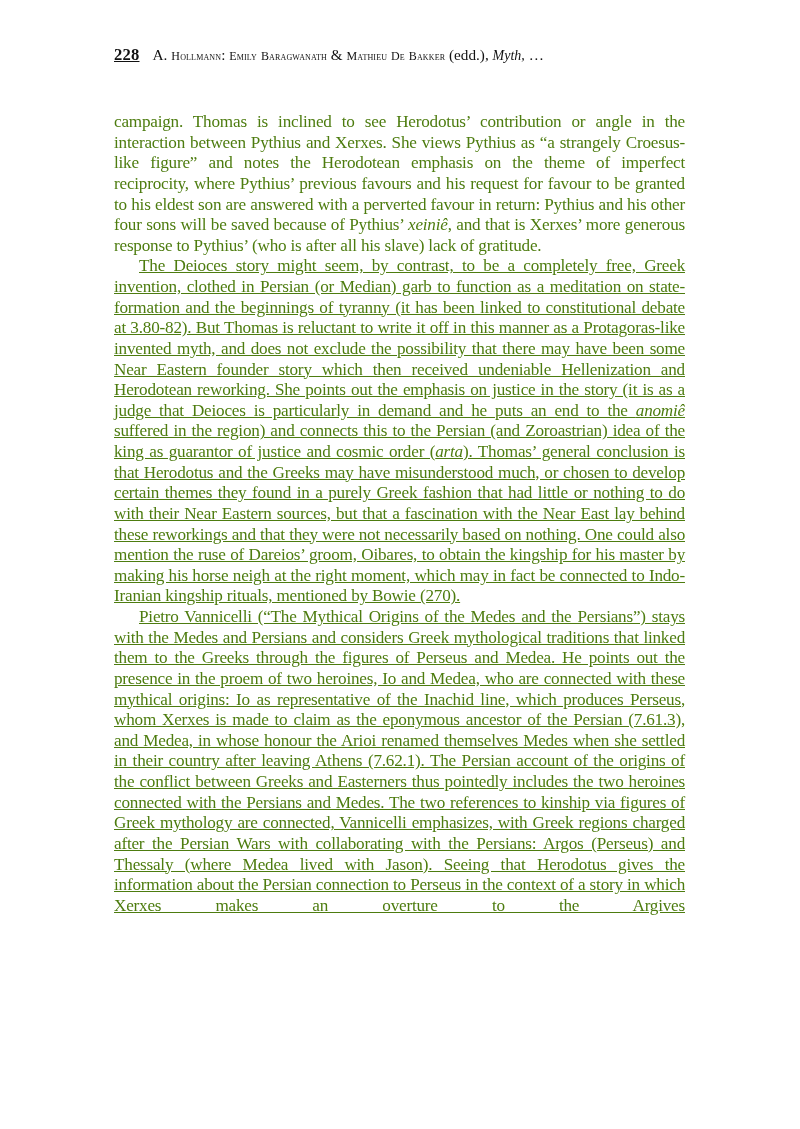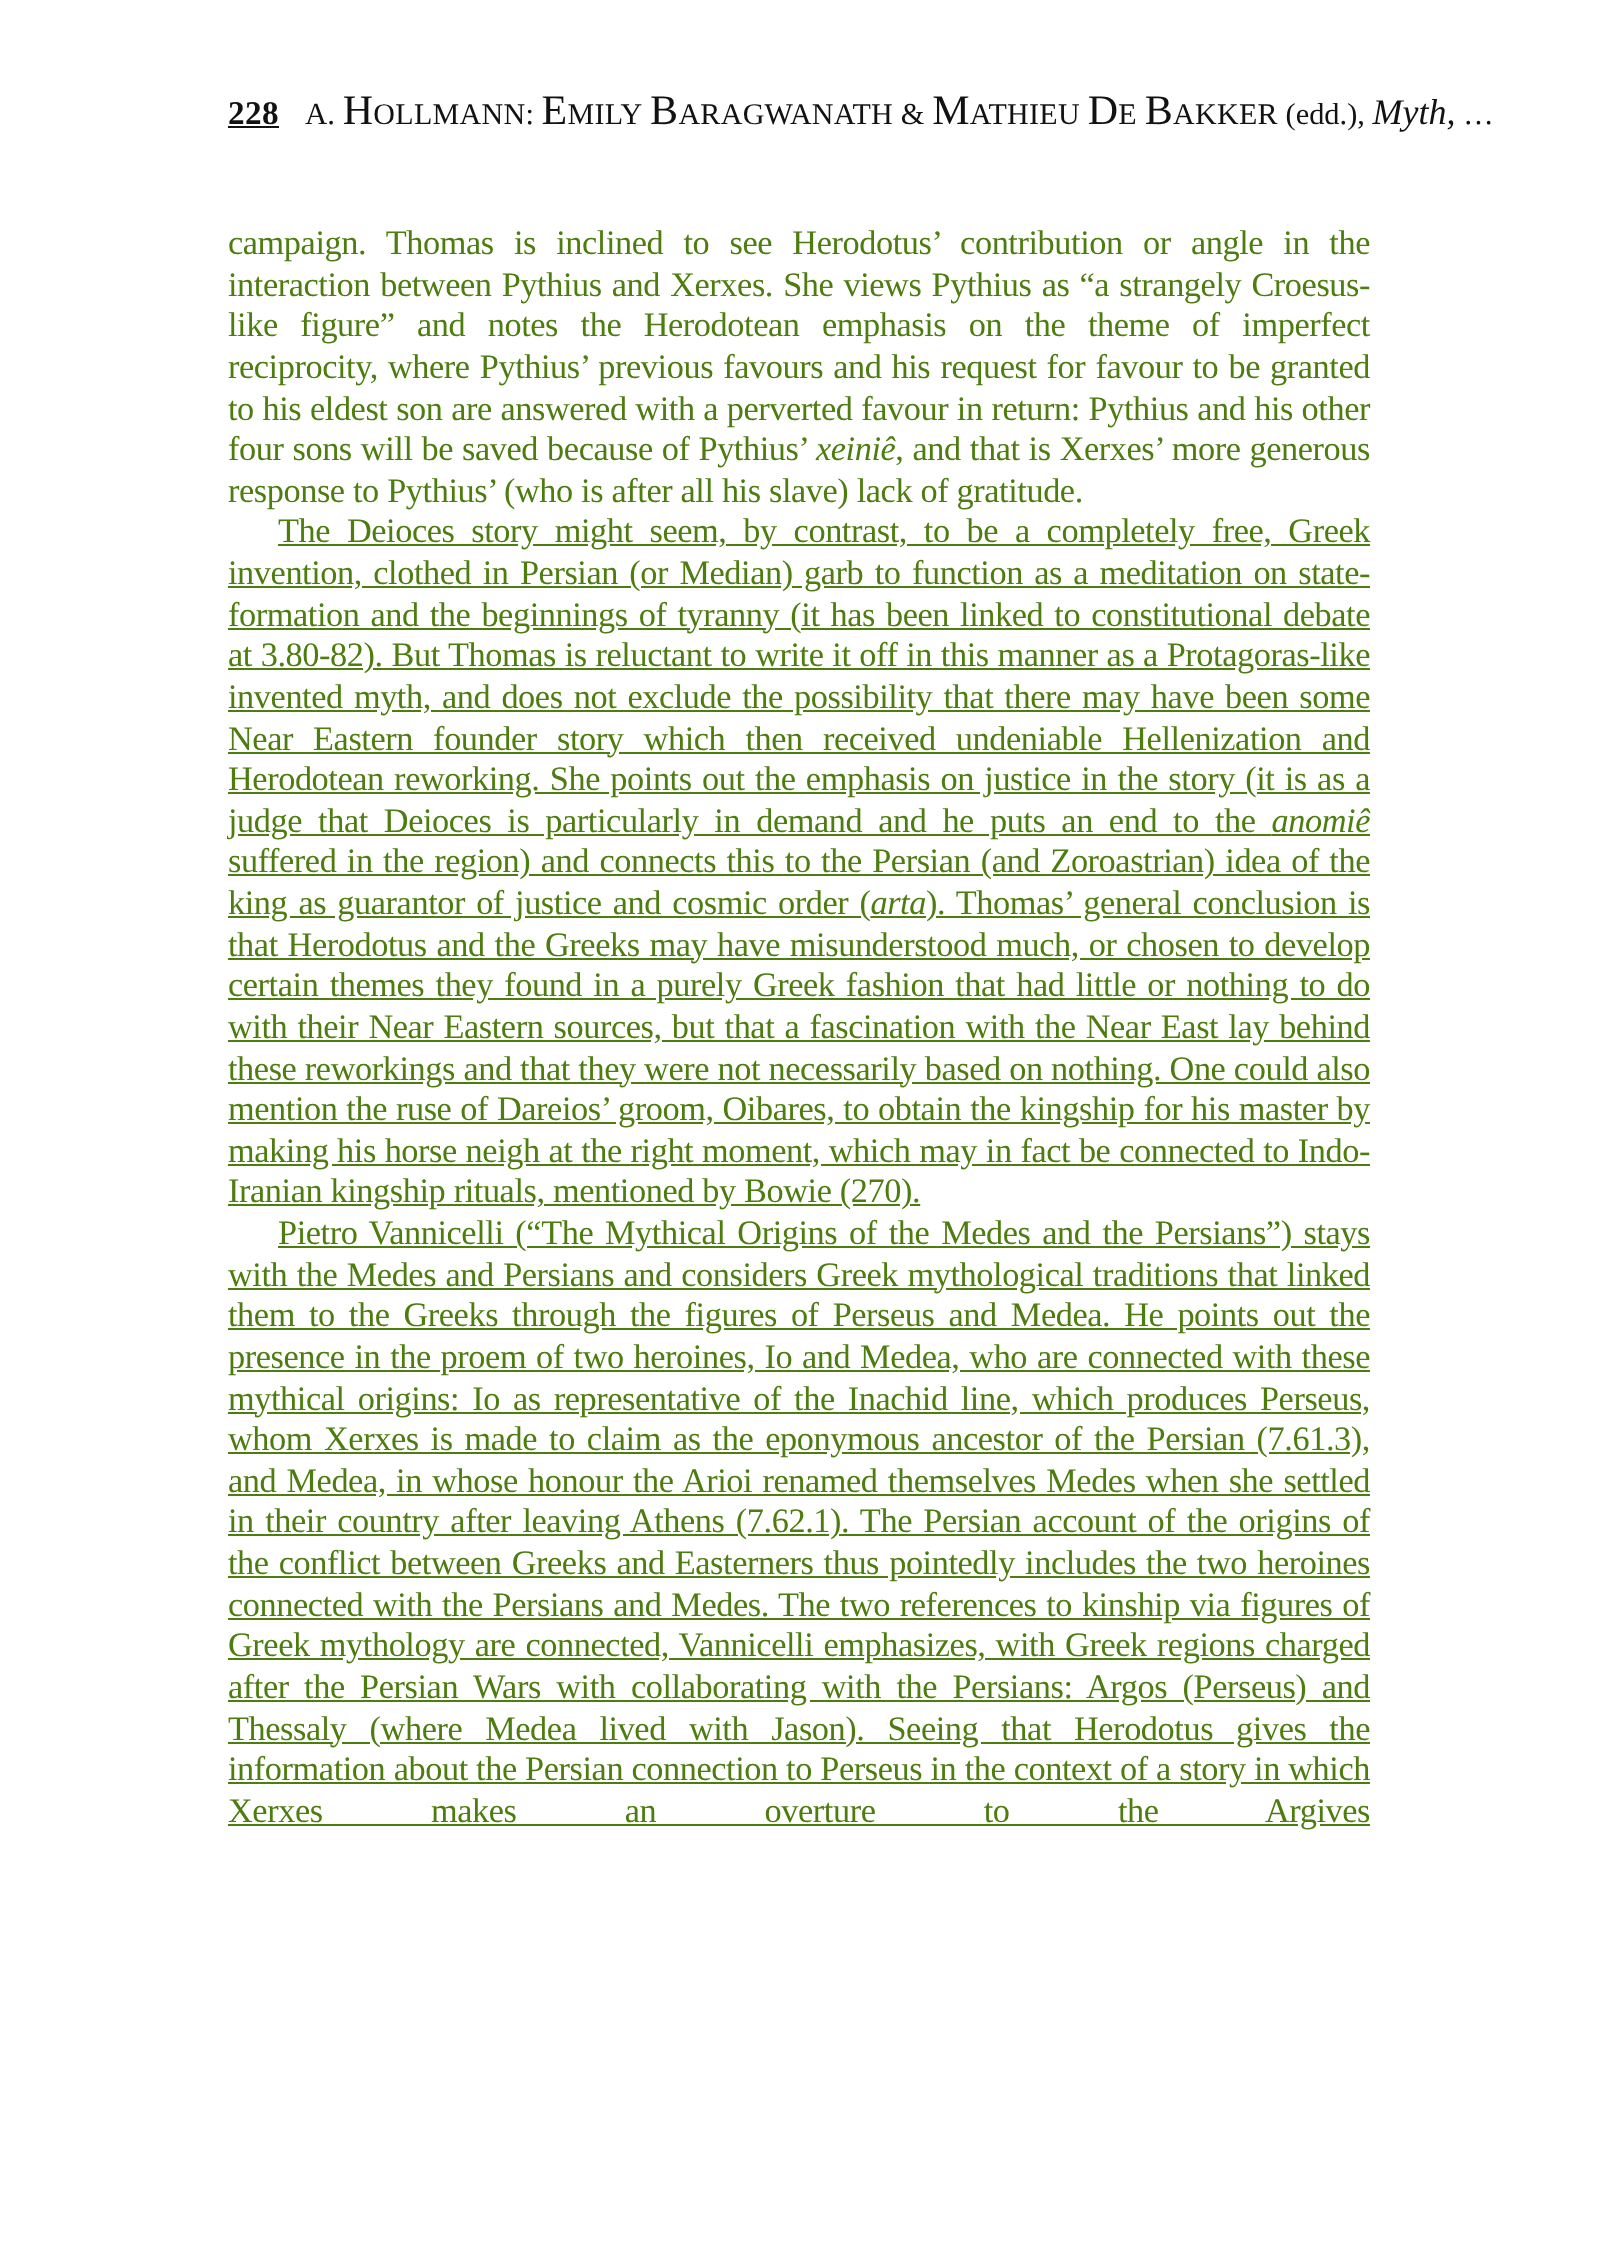--- a/index.html
+++ b/index.html
@@ -44,31 +44,31 @@
     display: inline-block;
     width: 13px;
   }
 
   .rh-initial {
     font-size: 15.4px;
   }
 
   .rh-smallcaps {
     font-variant: small-caps;
-    font-size: 21px;
+    font-size: 12px;
     letter-spacing: 0.15px;
   }
 
   .rh-plain {
     font-size: 15.2px;
   }
 
   .rh-title {
     font-style: italic;
-    font-size: 18px;
+    font-size: 14px;
   }
 
   
   .body-block {
     position: absolute;
     left: 114px;
     top: 112px;
     width: 571px;
     font-size: 17.15px;
     line-height: 20.62px;

